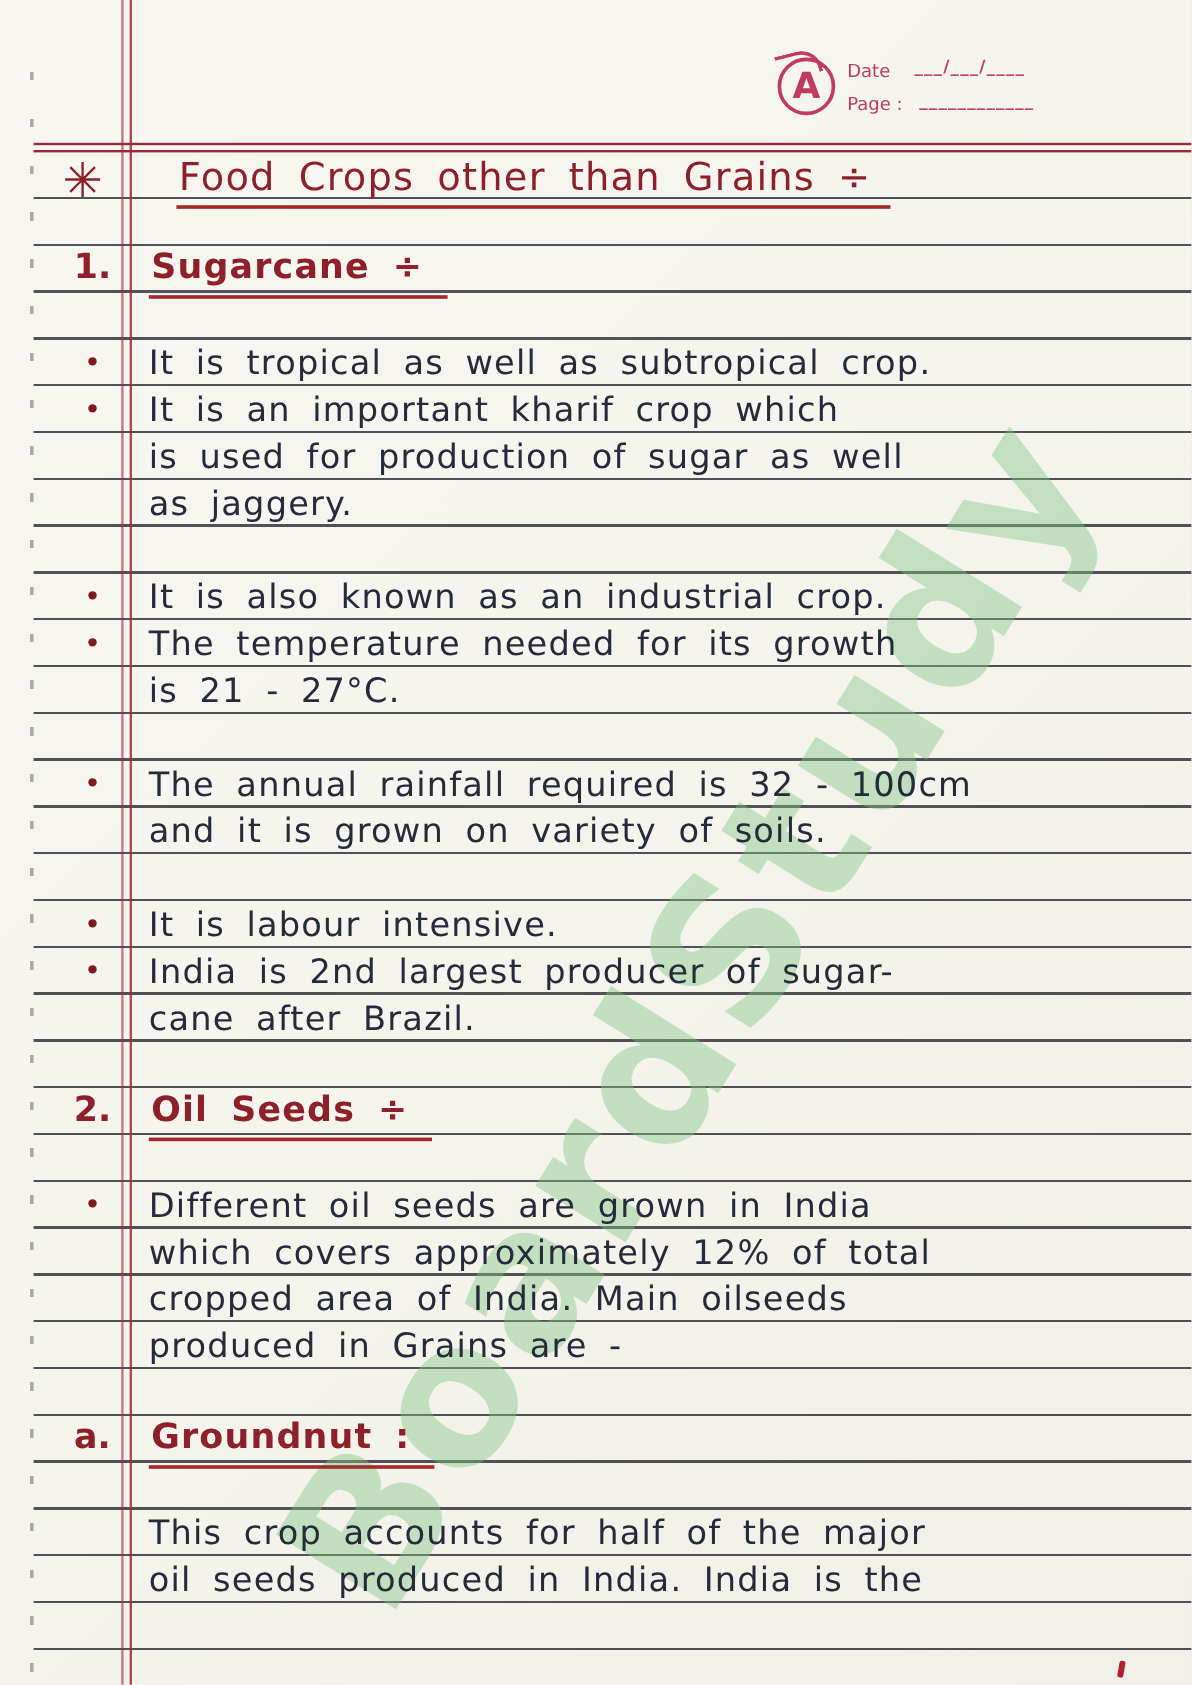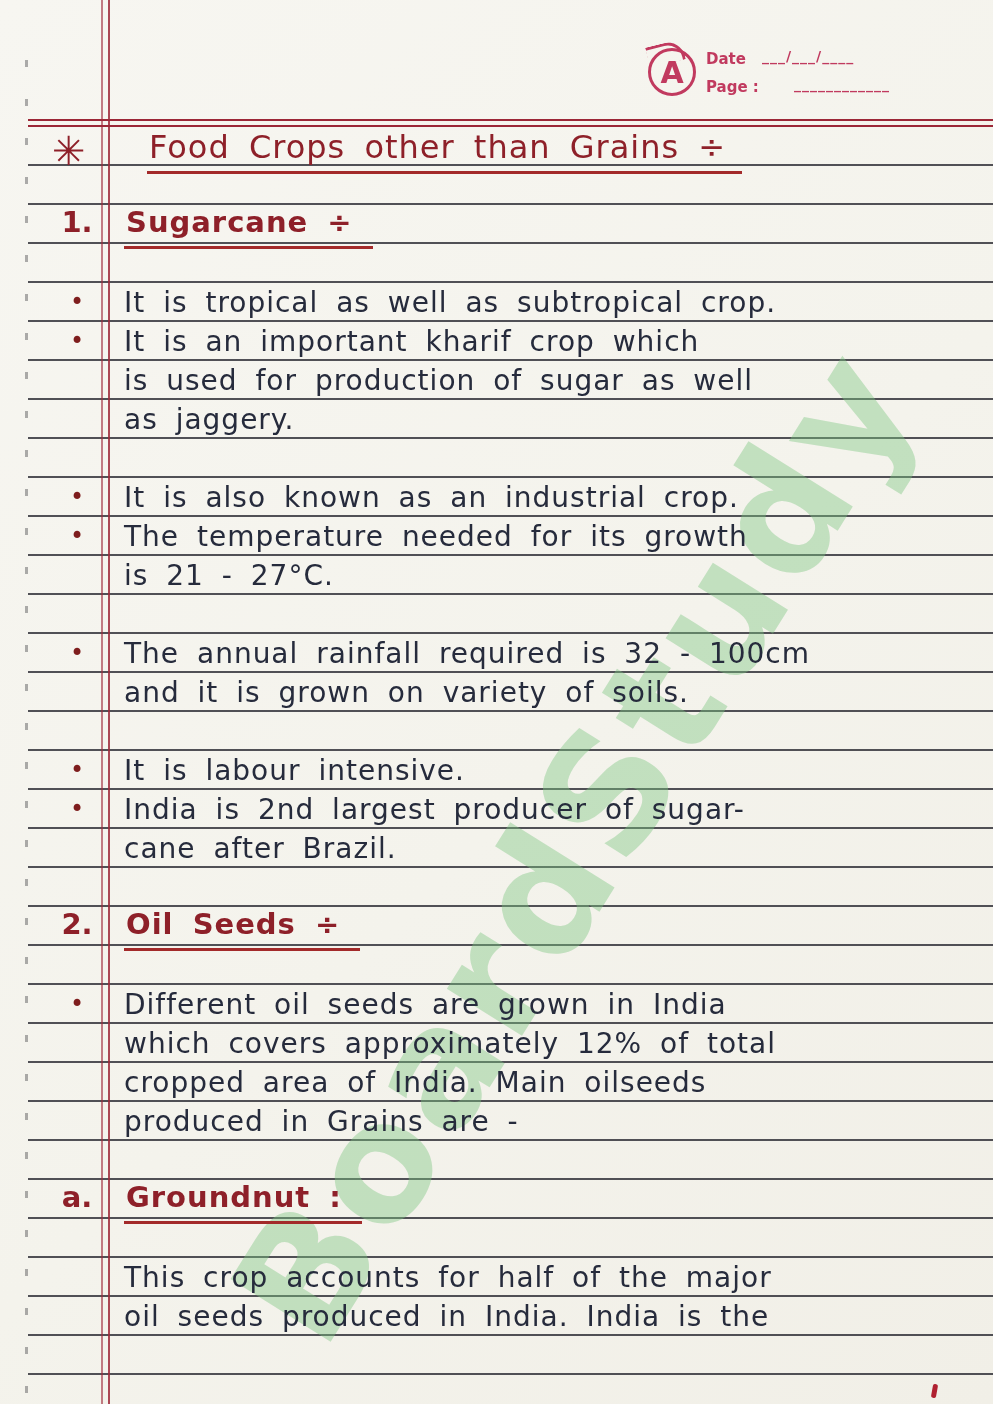--- a/index.html
+++ b/index.html
@@ -48,26 +48,26 @@
     position:absolute; left:0; top:4px; width:48px; height:48px;
     border:3px solid #c13a5f; border-radius:50%;
     display:flex; align-items:center; justify-content:center;
     font-size:30px; font-weight:bold;
   }
   .stamp-circle::before {
     content:""; position:absolute; left:-4px; top:-8px; width:34px; height:18px;
     border:3px solid #c13a5f; border-bottom:none; border-left:none;
     border-radius:0 18px 0 0; transform:rotate(-14deg);
   }
-  .stamp-label { position:absolute; left:58px; font-size:15px; font-weight:bold; }
+  .stamp-label { position:absolute; left:58px; font-size:15px; font-weight:normal; }
   .stamp-label.date { top:6px; }
   .stamp-label.pageno { top:34px; }
   .stamp-value { position:absolute; font-size:14px; font-weight:bold; letter-spacing:1px; }
   .stamp-value.datev { left:114px; top:4px;text-align:right; }
-  .stamp-value.pagev { left:118px; top:32px;margin-left:28px; }
+  .stamp-value.pagev { left:118px; top:32px; }
   
   .title-row { position:absolute; left:0; right:0; top:126px; z-index:3; }
   .star { position:absolute; left:52px; top:2px; font-size:40px; color:#8e2029; }
   .title-text {
     position:absolute; left:147px; top:2px;
     font-size:32px; letter-spacing:1px; word-spacing:8px; color:#8e2029;
     border-bottom:3px solid #a32a2a; padding:0 16px 5px 2px; white-space:nowrap;text-align:center;
   }
   
   .row { position:absolute; left:0; right:0; height:39px; line-height:39px; z-index:3; white-space:nowrap; }

